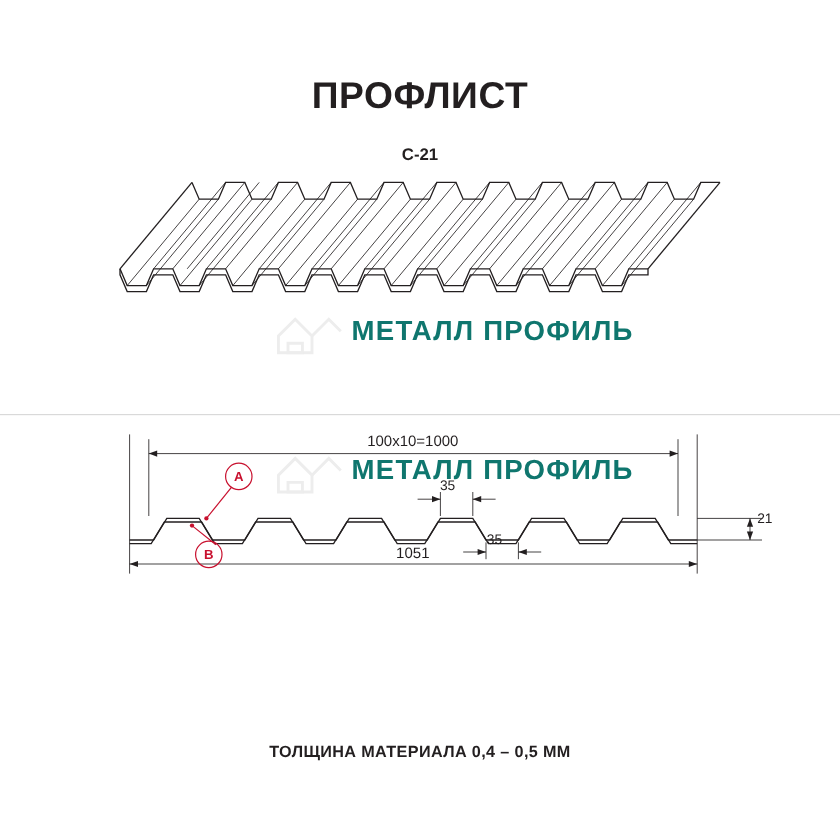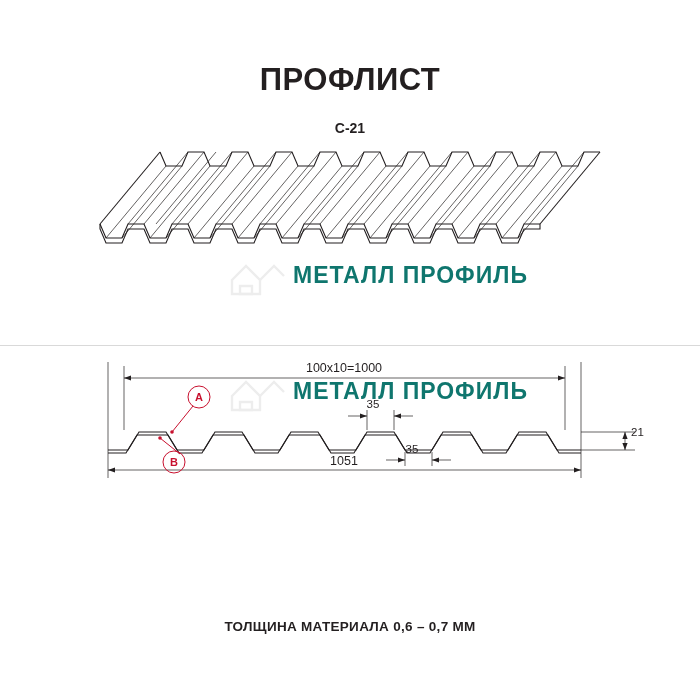--- a/index.html
+++ b/index.html
@@ -303,15 +303,15 @@
 
       <g>
         <circle class="ln-red" cx="174" cy="122" r="11"></circle>
         <text class="cal-txt" x="174" y="126" text-anchor="middle">B</text>
         <path class="ln-red" d="M180 114 L160 98"></path>
         <circle cx="160" cy="98" r="1.8" fill="#c8102e" stroke="none"></circle>
       </g>
     </svg>
   </div>
 
-  <div class="footnote">ТОЛЩИНА МАТЕРИАЛА 0,6 – 0,7 ММ</div>
+  <div class="footnote">ТОЛЩИНА МАТЕРИАЛА 0,4 – 0,5 ММ</div>
 
 </div>
 
 </body></html>

